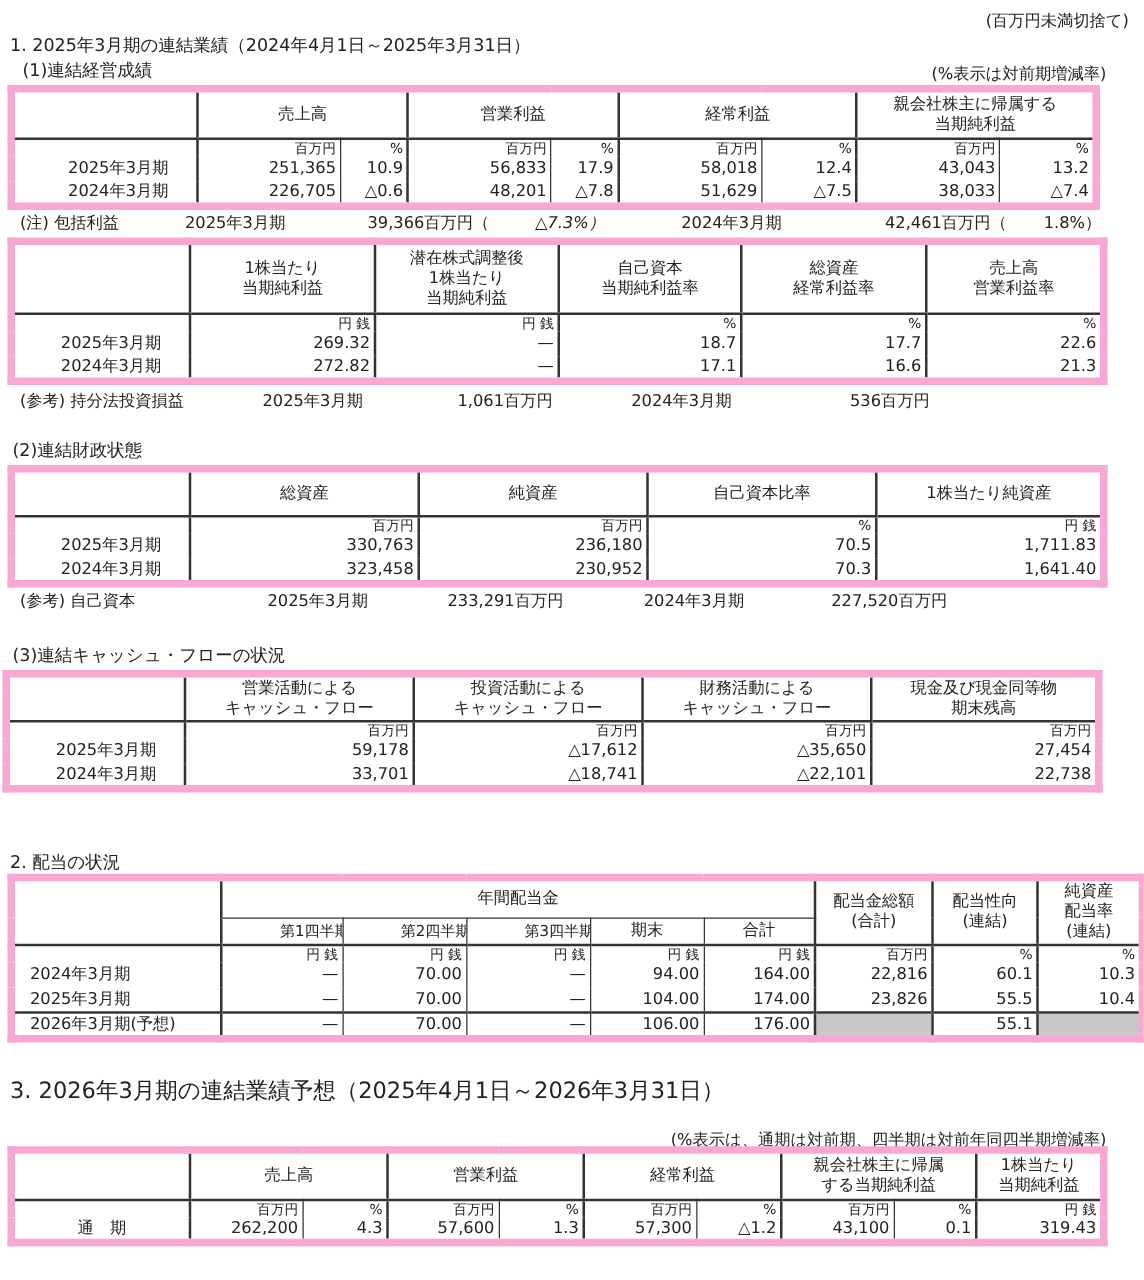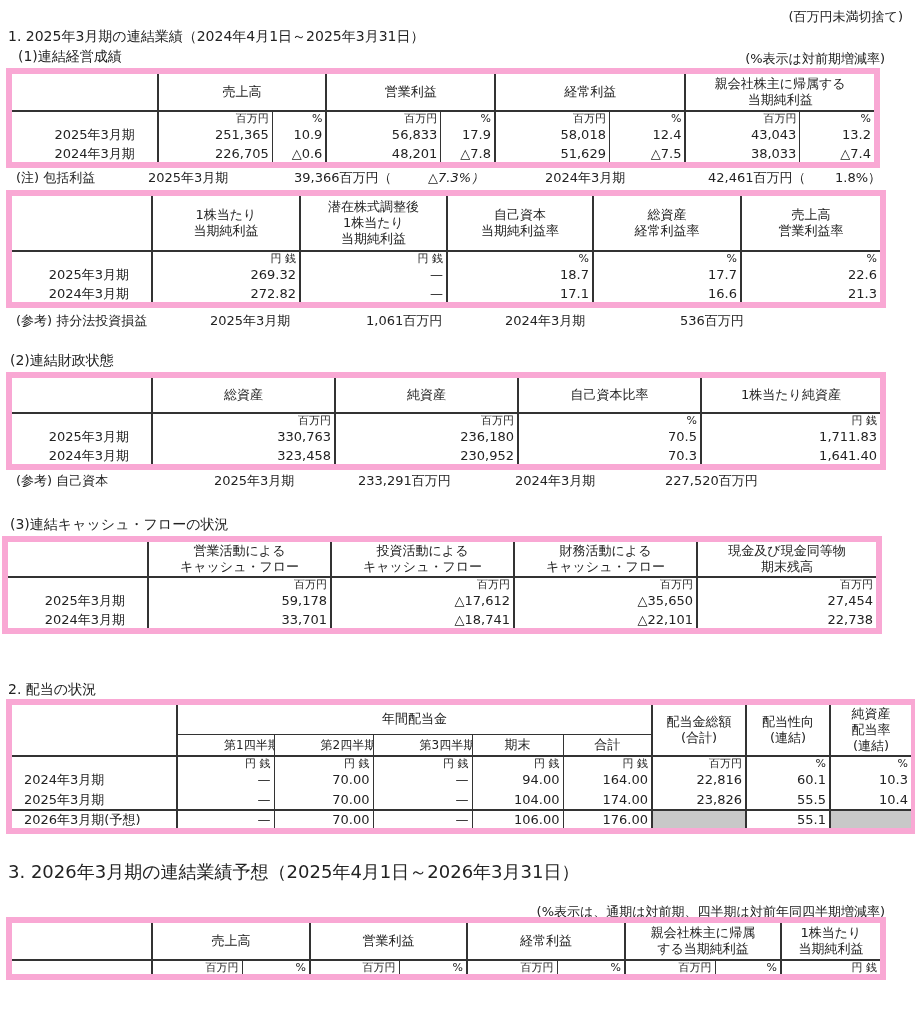--- a/index.html
+++ b/index.html
@@ -385,14 +385,26 @@
     <td class="num unit thick">百万円</td>
     <td class="num unit">%</td>
     <td class="num unit thick">百万円</td>
     <td class="num unit">%</td>
     <td class="num unit thick">百万円</td>
     <td class="num unit">%</td>
     <td class="num unit thick">百万円</td>
     <td class="num unit">%</td>
     <td class="num unit thick">円 銭</td>
   </tr>
+  <tr style="height:20px">
+    <td style="text-align:center">通　期</td>
+    <td class="num thick">262,200</td>
+    <td class="num">4.3</td>
+    <td class="num thick">57,600</td>
+    <td class="num">1.3</td>
+    <td class="num thick">57,300</td>
+    <td class="num">△1.2</td>
+    <td class="num thick">43,100</td>
+    <td class="num">0.1</td>
+    <td class="num thick">319.43</td>
+  </tr>
 </tbody>
   </table>
 
 </body></html>

